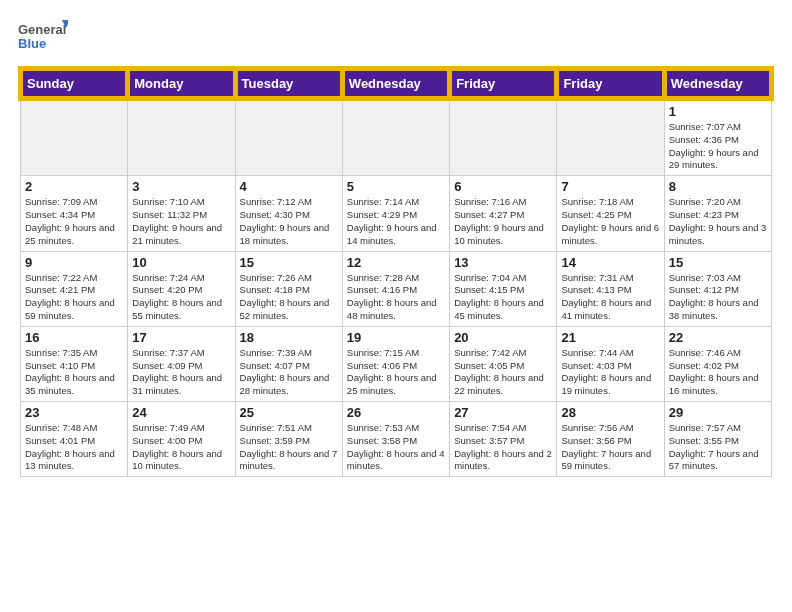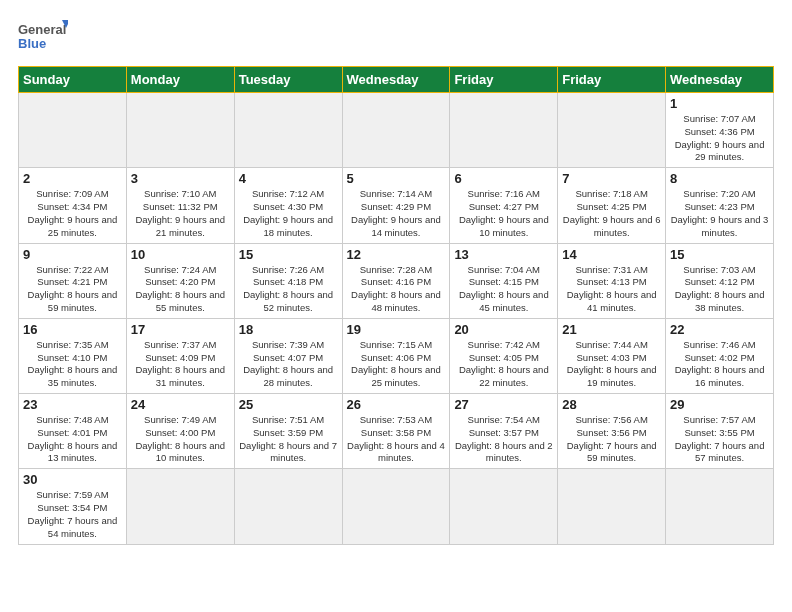--- a/index.html
+++ b/index.html
@@ -41,27 +41,27 @@
       color: #555;
       margin-top: 2px;
     }
     
     .calendar {
       width: 100%;
       border-collapse: collapse;
       table-layout: fixed;
     }
     .calendar th {
-      background: #15803d;
+      background: #4c1d95;
       color: #fff;
       font-size: 13px;
       font-weight: bold;
       padding: 5px 4px;
       text-align: left;
-      border: 1px solid #eab308;
+      border: 5px solid #eab308;
     }
     .calendar td {
       border: 1px solid #ccc;
       vertical-align: top;
       padding: 3px 4px 3px 4px;
       font-size: 10px;
       color: #333;
       height: 72px;
       background: #fff;
     }
@@ -72,21 +72,20 @@
       font-size: 13px;
       font-weight: bold;
       color: #222;
       display: block;
       margin-bottom: 2px;
     }
     .day-info {
       font-size: 9.5px;
       color: #333;
       line-height: 1.35;
-      text-align: center;
     }
     .last-row td {
       height: 60px;
     }
   </style>
 </head>
 <body>
 
 <div class="page">
   <div class="header">
@@ -328,30 +327,15 @@
 and 59 minutes.</div>
           </td>
           <td>
             <span class="day-num">29</span>
             <div class="day-info">Sunrise: 7:57 AM
 Sunset: 3:55 PM
 Daylight: 7 hours
 and 57 minutes.</div>
           </td>
         </tr>
-        <tr class="last-row">
-          <td>
-            <span class="day-num">30</span>
-            <div class="day-info">Sunrise: 7:59 AM
-Sunset: 3:54 PM
-Daylight: 7 hours
-and 54 minutes.</div>
-          </td>
-          <td class="empty"></td>
-          <td class="empty"></td>
-          <td class="empty"></td>
-          <td class="empty"></td>
-          <td class="empty"></td>
-          <td class="empty"></td>
-        </tr>
       </tbody>
   </table>
 </div>
 
 </body></html>

